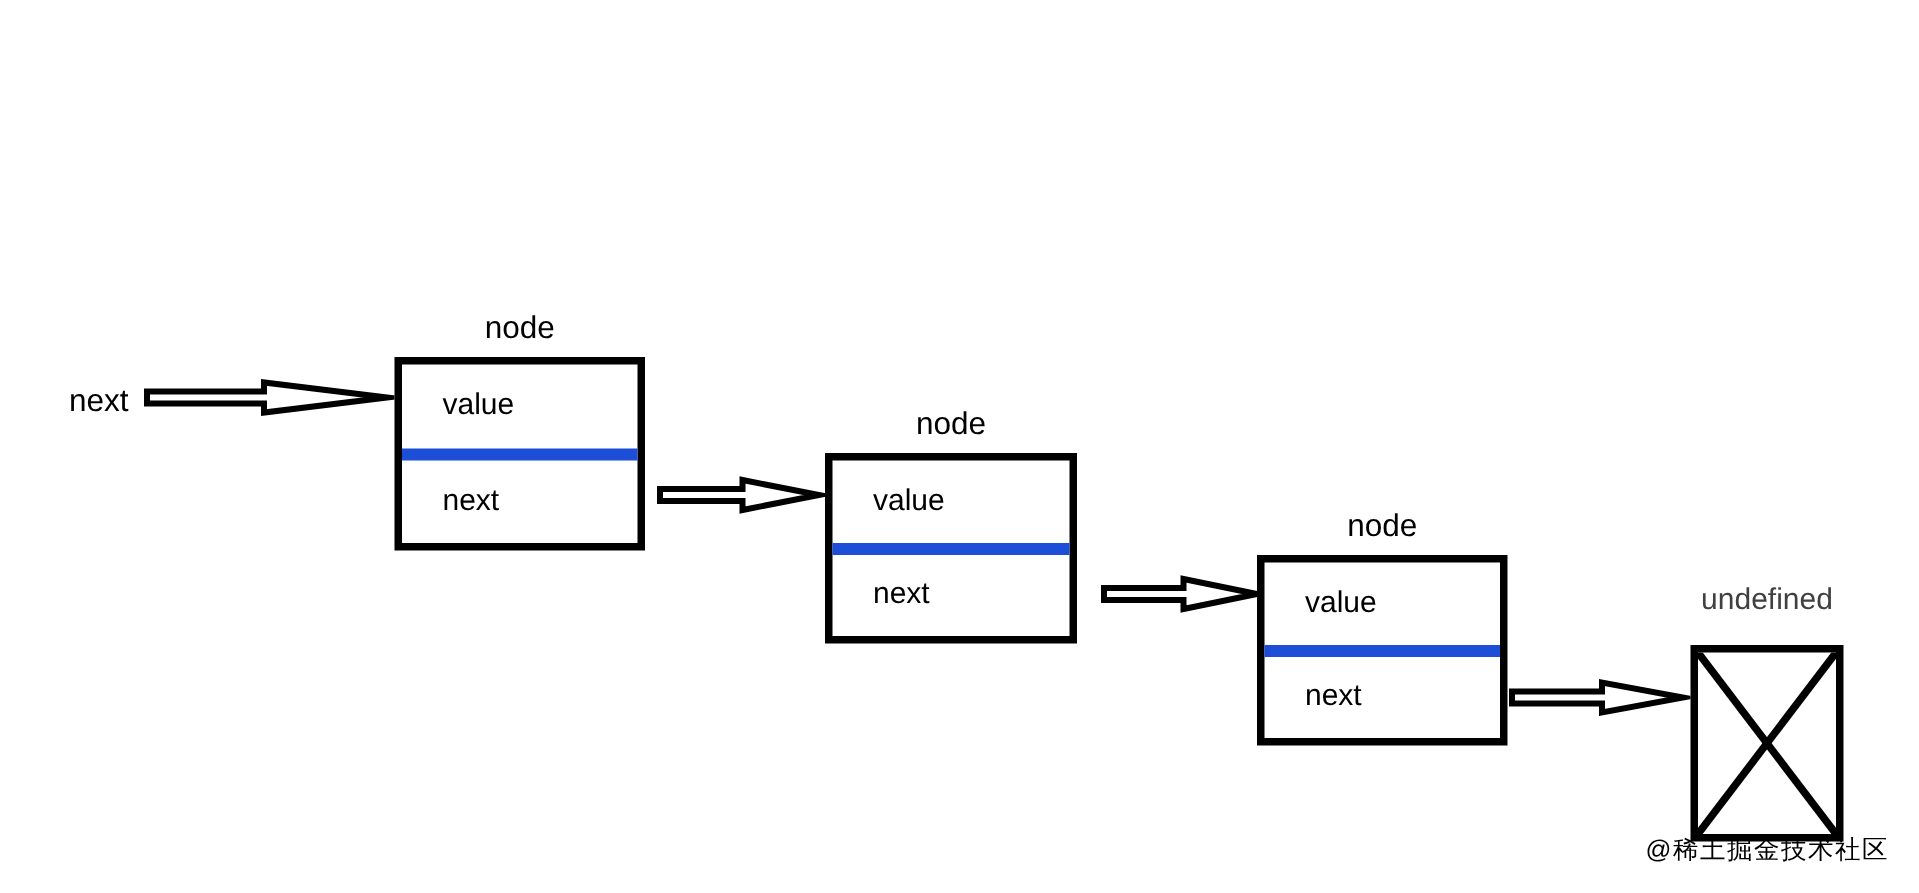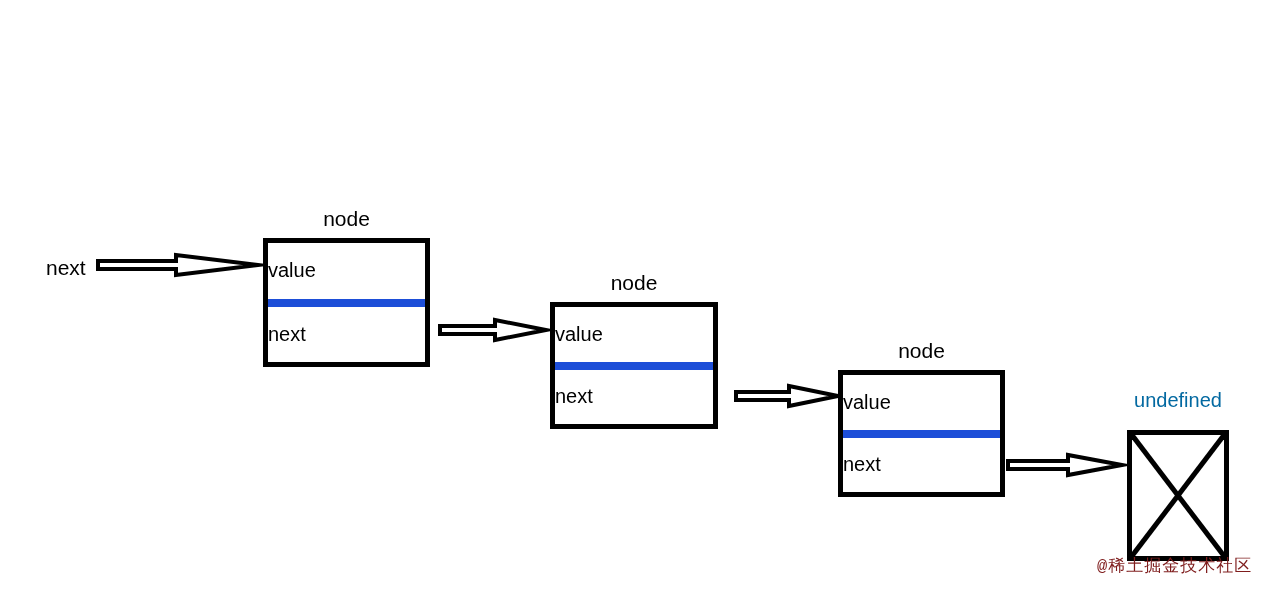--- a/index.html
+++ b/index.html
@@ -48,20 +48,21 @@
     flex-direction: column;
   }
   .b1 { left: 263px; top: 238px; width: 167px; height: 129px; }
   .b2 { left: 550px; top: 302px; width: 168px; height: 127px; }
   .b3 { left: 838px; top: 370px; width: 167px; height: 127px; }
 
   .cell {
     flex: 1;
     display: flex;
     align-items: center;
+    padding-left: 27px;
     font-size: 20px;
     color: #000000;
   }
   .cell-next { border-top: 8px solid #1d4ed8; }
 
   .arrow { display: block; overflow: visible; }
   .arrow polygon {
     fill: #ffffff;
     stroke: #000000;
     stroke-width: 4;
@@ -72,21 +73,21 @@
   .a-2    { left: 734px; top: 383px; }
   .a-3    { left: 1006px; top: 452px; }
 
   .undef-title {
     left: 1127px;
     top: 388px;
     width: 102px;
     text-align: center;
     font-size: 20px;
     line-height: 24px;
-    color: #0369a1;
+    color: #404040;
   }
   .undef-box {
     left: 1127px;
     top: 430px;
     width: 102px;
     height: 131px;
     border: 5px solid #000000;
     box-sizing: border-box;
     background: #ffffff;
   }
@@ -99,25 +100,24 @@
   .undef-box line {
     stroke: #000000;
     stroke-width: 5;
   }
 
   .watermark {
     left: 1097px;
     top: 557px;
     font-size: 17px;
     line-height: 20px;
-    color: #7f1d1d;
+    color: #000000;
     white-space: nowrap;
     letter-spacing: 1px;
     z-index: 5;
-    font-family: Liberation Mono, monospace;
   }
 </style>
 </head>
 <body>
 
 <div class="canvas">
 
   <span class="abs head-label">next</span>
 
   <svg class="abs arrow a-head" width="166" height="26" viewBox="0 0 166 26">

